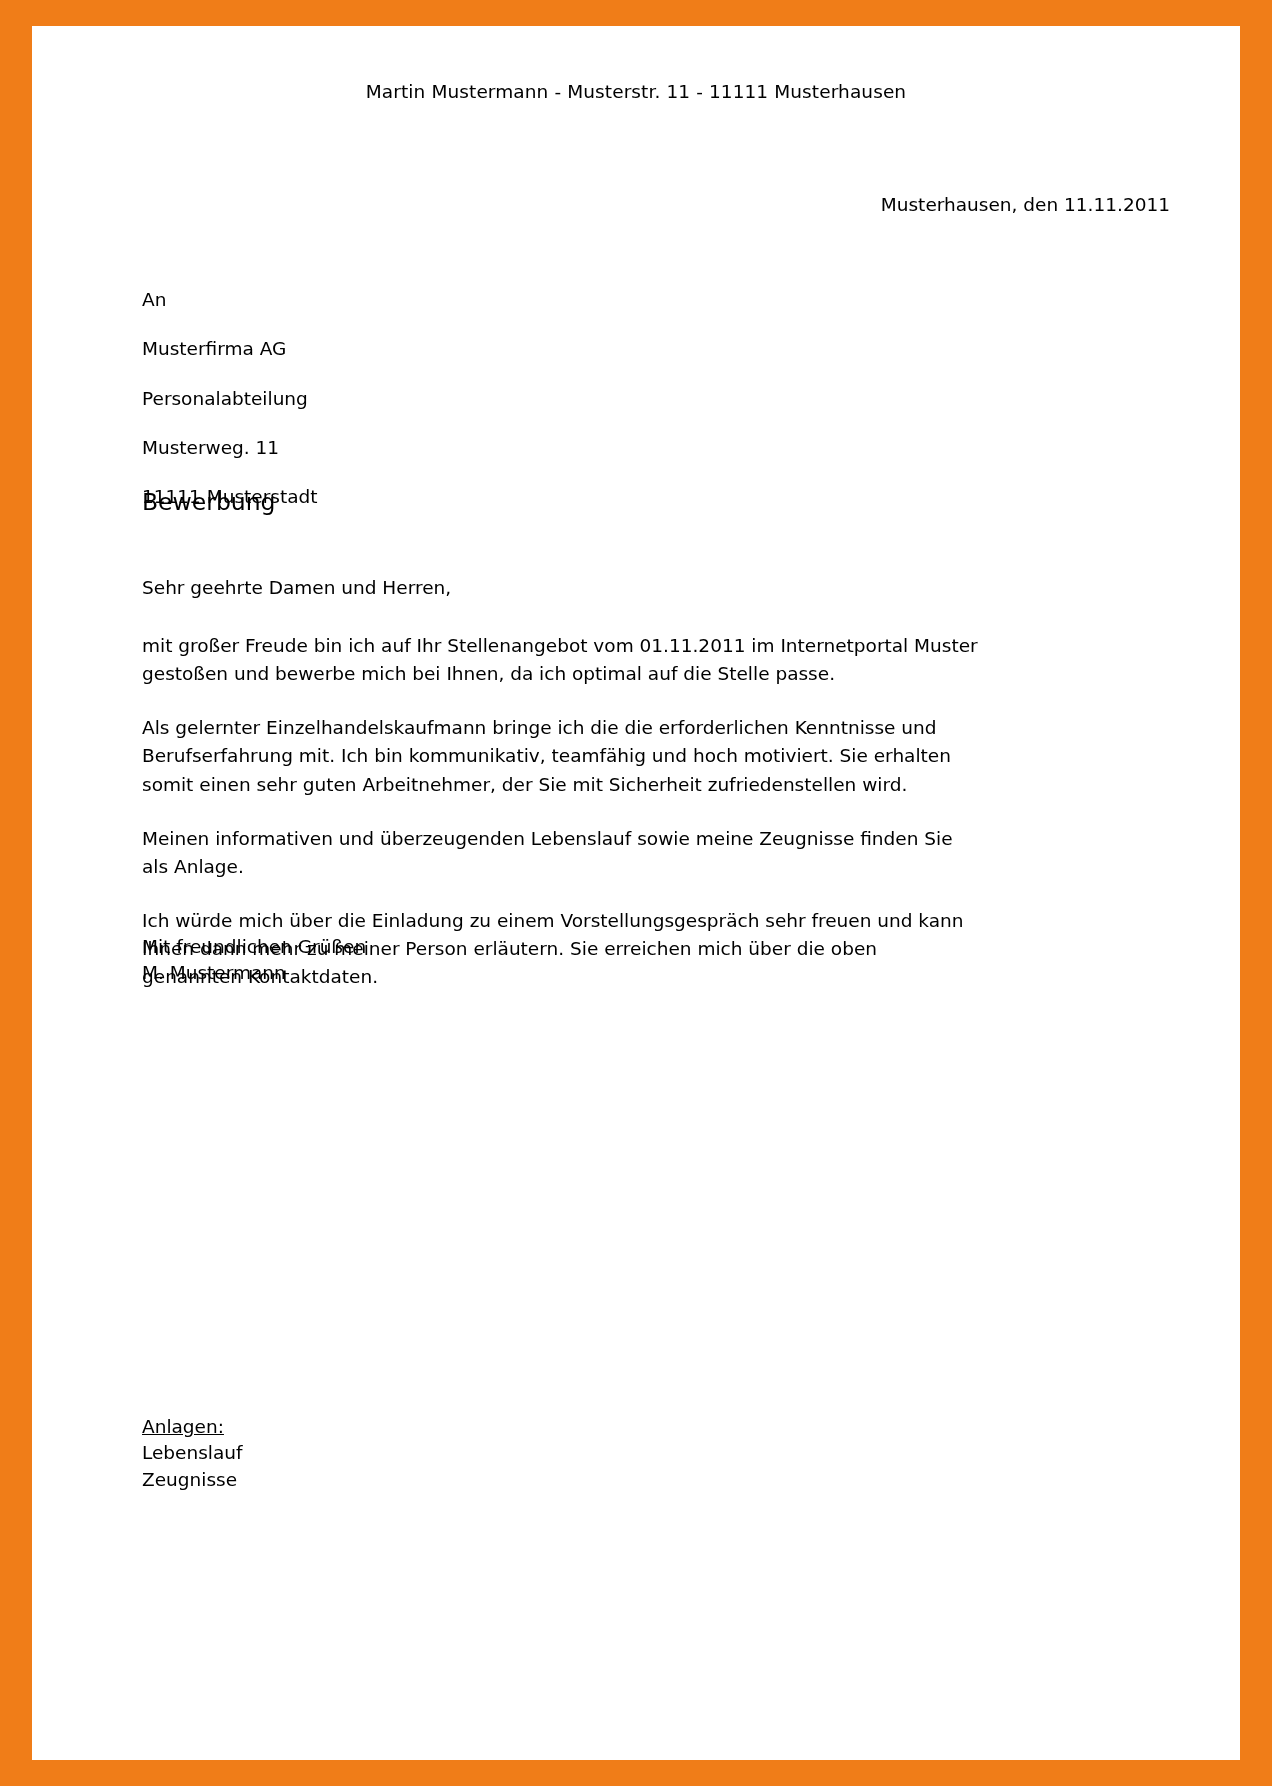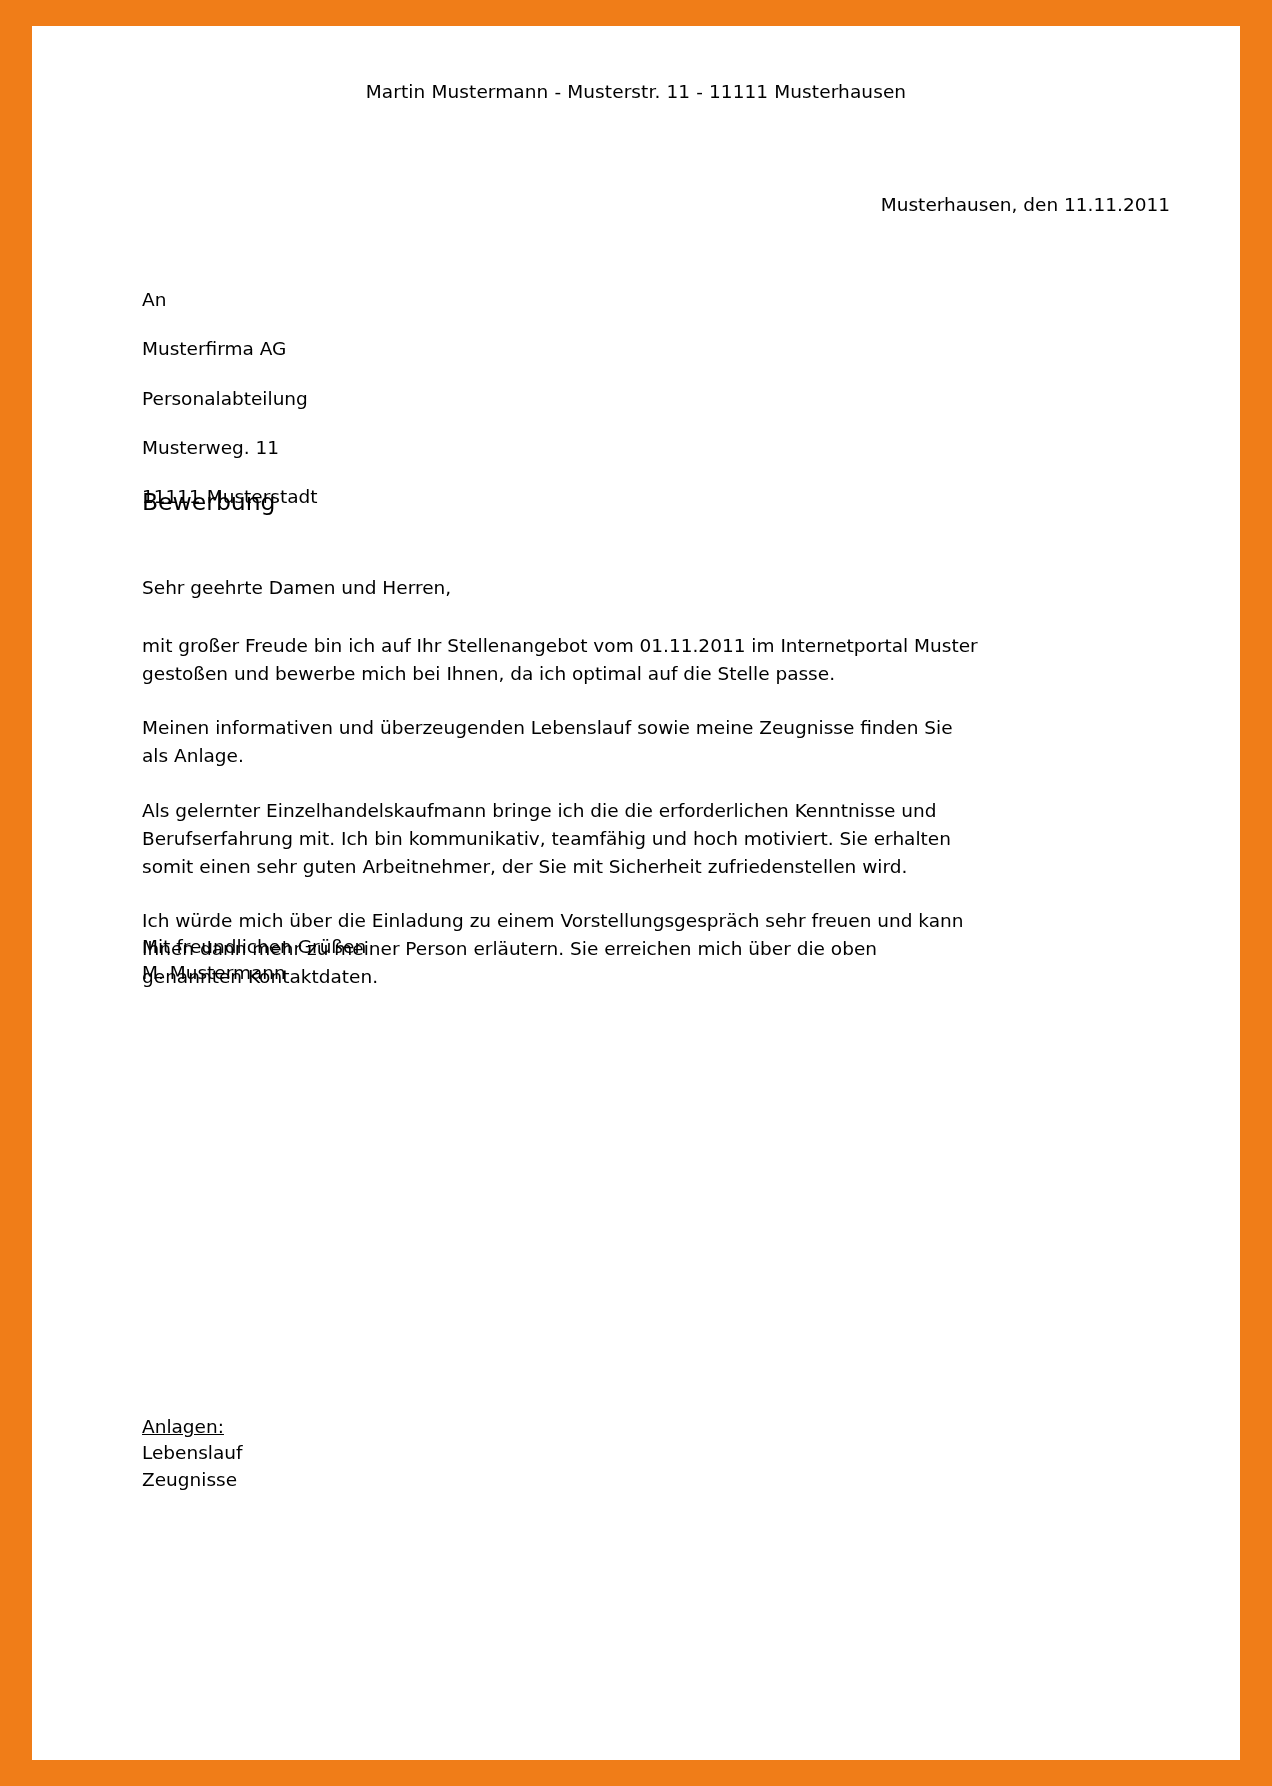--- a/index.html
+++ b/index.html
@@ -134,22 +134,22 @@
       <div>Personalabteilung</div>
       <div>Musterweg. 11</div>
       <div>11111 Musterstadt</div>
     </div>
 
     <div class="subject">Bewerbung</div>
 
     <div class="body">
       <p class="salutation">Sehr geehrte Damen und Herren,</p>
       <p>mit großer Freude bin ich auf Ihr Stellenangebot vom 01.11.2011 im Internetportal Muster gestoßen und bewerbe mich bei Ihnen, da ich optimal auf die Stelle passe.</p>
+      <p>Als gelernter Einzelhandelskaufmann bringe ich die die erforderlichen Kenntnisse und Berufserfahrung mit. Ich bin kommunikativ, teamfähig und hoch motiviert. Sie erhalten somit einen sehr guten Arbeitnehmer, der Sie mit Sicherheit zufriedenstellen wird.</p>
       <p>Meinen informativen und überzeugenden Lebenslauf sowie meine Zeugnisse finden Sie als Anlage.</p>
-      <p>Als gelernter Einzelhandelskaufmann bringe ich die die erforderlichen Kenntnisse und Berufserfahrung mit. Ich bin kommunikativ, teamfähig und hoch motiviert. Sie erhalten somit einen sehr guten Arbeitnehmer, der Sie mit Sicherheit zufriedenstellen wird.</p>
       <p>Ich würde mich über die Einladung zu einem Vorstellungsgespräch sehr freuen und kann Ihnen dann mehr zu meiner Person erläutern. Sie erreichen mich über die oben genannten Kontaktdaten.</p>
     </div>
 
     <div class="closing">
       <div>Mit freundlichen Grüßen</div>
       <div>M. Mustermann</div>
     </div>
 
     <div class="attachments">
       <div class="att-title">Anlagen:</div>

